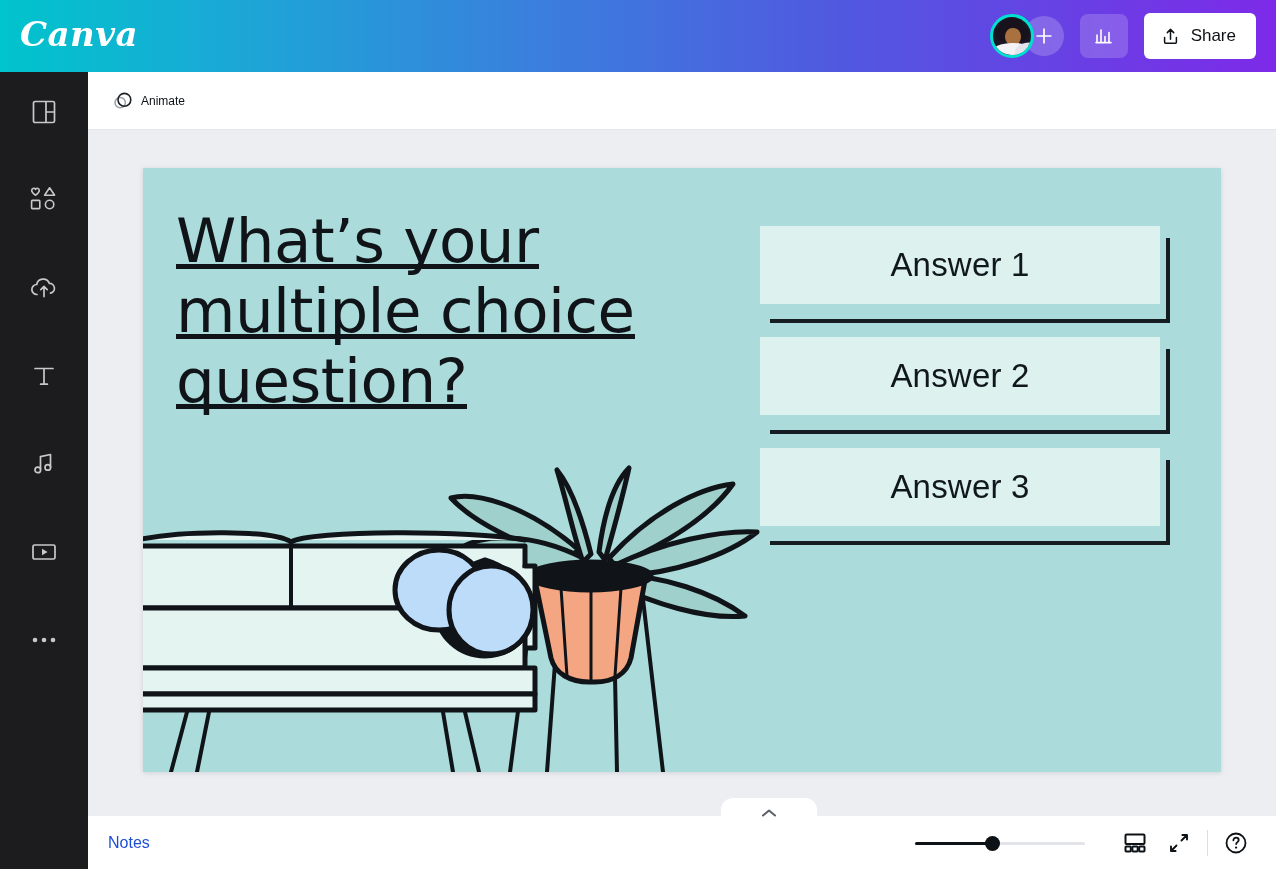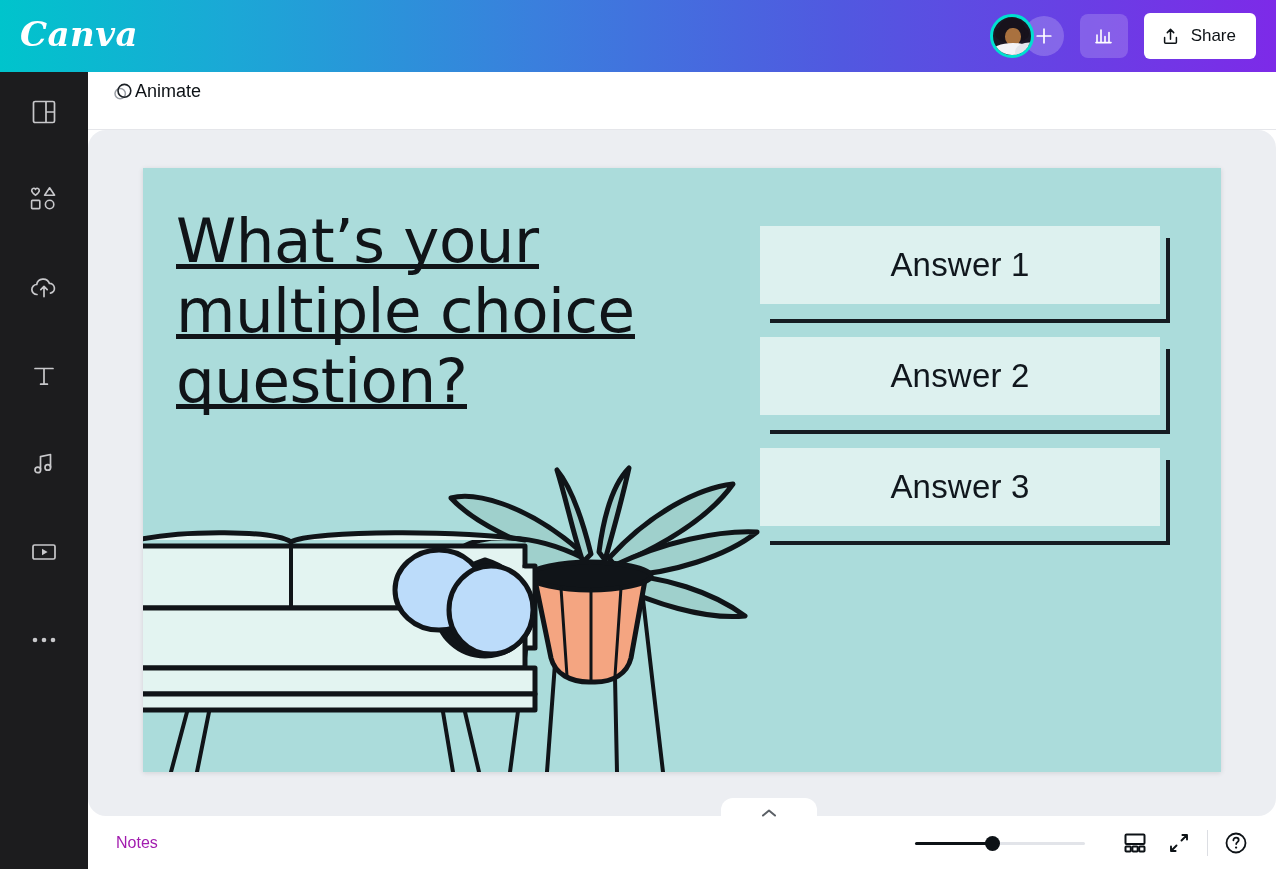--- a/index.html
+++ b/index.html
@@ -81,29 +81,28 @@
   }
 
   
   .toolbar{
     position:absolute; left:88px; top:72px; width:1188px; height:58px;
     background:#ffffff; border-bottom:1px solid #e5e6ea;
     display:flex; align-items:center;
   }
   .animate-btn{
     margin-left:14px; height:40px; padding:0 10px; border-radius:6px;
-    display:flex; align-items:flex-start; gap:1px;
-    font-size:18px; color:#0d1216;
+    display:flex; align-items:center; gap:7px;
+    font-size:12px; color:#0d1216;
   }
 
   
   .canvas-area{
     position:absolute; left:88px; top:130px; width:1188px; height:686px;
     background:#eceef2;
-    border-radius:18px;
   }
   .slide{
     position:absolute; left:55px; top:38px; width:1078px; height:604px;
     background:#abdcdb; overflow:hidden;
     box-shadow:0 1px 5px rgba(14,19,24,0.12);
   }
 
   
   .headline{
     position:absolute; left:33px; top:38px; width:480px;
@@ -135,21 +134,21 @@
   }
 
   
   .illus{ position:absolute; left:0; bottom:0; width:1078px; height:310px; }
 
   
   .notes-bar{
     position:absolute; left:88px; top:816px; width:1188px; height:53px;
     background:#ffffff; display:flex; align-items:center;
   }
-  .notes-label{ margin-left:28px; font-size:16px; color:#a21caf; }
+  .notes-label{ margin-left:20px; font-size:16px; color:#1d4ed8; }
   .notes-tab{
     position:absolute; left:633px; top:-18px; width:96px; height:20px;
     background:#ffffff;
     border-radius:12px 12px 0 0;
     display:flex; align-items:flex-end; justify-content:center;
   }
   .notes-tab .chev{ margin-bottom:-1px; }
   .bottom-right{
     margin-left:auto; display:flex; align-items:center; padding-right:18px; gap:0;
   }

